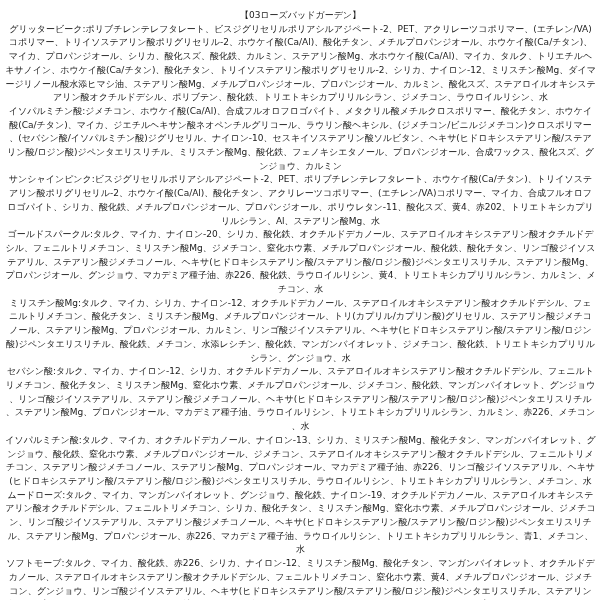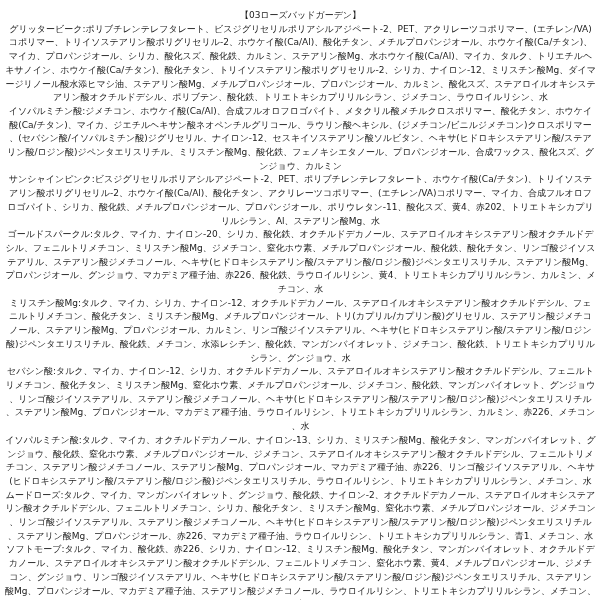--- a/index.html
+++ b/index.html
@@ -37,29 +37,29 @@
   }
 </style>
 </head>
 <body>
 
 <div class="doc">
   <p class="title">【03ローズバッドガーデン】</p>
 
   <p><span class="shade-name">グリッタービーク</span><span class="sep">:</span><span class="ingredients">ポリブチレンテレフタレート、ビスジグリセリルポリアシルアジペート-2、PET、アクリレーツコポリマー、(エチレン/VA)コポリマー、トリイソステアリン酸ポリグリセリル-2、ホウケイ酸(Ca/Al)、酸化チタン、メチルプロパンジオール、ホウケイ酸(Ca/チタン)、マイカ、プロパンジオール、シリカ、酸化スズ、酸化鉄、カルミン、ステアリン酸Mg、水ホウケイ酸(Ca/Al)、マイカ、タルク、トリエチルヘキサノイン、ホウケイ酸(Ca/チタン)、酸化チタン、トリイソステアリン酸ポリグリセリル-2、シリカ、ナイロン-12、ミリスチン酸Mg、ダイマージリノール酸水添ヒマシ油、ステアリン酸Mg、メチルプロパンジオール、プロパンジオール、カルミン、酸化スズ、ステアロイルオキシステアリン酸オクチルドデシル、ポリブテン、酸化鉄、トリエトキシカプリリルシラン、ジメチコン、ラウロイルリシン、水</span></p>
 
-  <p><span class="shade-name">イソパルミチン酸</span><span class="sep">:</span><span class="ingredients">ジメチコン、ホウケイ酸(Ca/Al)、合成フルオロフロゴパイト、メタクリル酸メチルクロスポリマー、酸化チタン、ホウケイ酸(Ca/チタン)、マイカ、ジエチルヘキサン酸ネオペンチルグリコール、ラウリン酸ヘキシル、(ジメチコン/ビニルジメチコン)クロスポリマー、(セバシン酸/イソパルミチン酸)ジグリセリル、ナイロン-12、セスキイソステアリン酸ソルビタン、ヘキサ(ヒドロキシステアリン酸/ステアリン酸/ロジン酸)ジペンタエリスリチル、ミリスチン酸Mg、酸化鉄、フェノキシエタノール、プロパンジオール、合成ワックス、酸化スズ、グンジョウ、カルミン</span></p>
+  <p><span class="shade-name">イソパルミチン酸</span><span class="sep">:</span><span class="ingredients">ジメチコン、ホウケイ酸(Ca/Al)、合成フルオロフロゴパイト、メタクリル酸メチルクロスポリマー、酸化チタン、ホウケイ酸(Ca/チタン)、マイカ、ジエチルヘキサン酸ネオペンチルグリコール、ラウリン酸ヘキシル、(ジメチコン/ビニルジメチコン)クロスポリマー、(セバシン酸/イソパルミチン酸)ジグリセリル、ナイロン-10、セスキイソステアリン酸ソルビタン、ヘキサ(ヒドロキシステアリン酸/ステアリン酸/ロジン酸)ジペンタエリスリチル、ミリスチン酸Mg、酸化鉄、フェノキシエタノール、プロパンジオール、合成ワックス、酸化スズ、グンジョウ、カルミン</span></p>
 
   <p><span class="shade-name">サンシャインピンク</span><span class="sep">:</span><span class="ingredients">ビスジグリセリルポリアシルアジペート-2、PET、ポリブチレンテレフタレート、ホウケイ酸(Ca/チタン)、トリイソステアリン酸ポリグリセリル-2、ホウケイ酸(Ca/Al)、酸化チタン、アクリレーツコポリマー、(エチレン/VA)コポリマー、マイカ、合成フルオロフロゴパイト、シリカ、酸化鉄、メチルプロパンジオール、プロパンジオール、ポリウレタン-11、酸化スズ、黄4、赤202、トリエトキシカプリリルシラン、Al、ステアリン酸Mg、水</span></p>
 
   <p><span class="shade-name">ゴールドスパークル</span><span class="sep">:</span><span class="ingredients">タルク、マイカ、ナイロン-20、シリカ、酸化鉄、オクチルドデカノール、ステアロイルオキシステアリン酸オクチルドデシル、フェニルトリメチコン、ミリスチン酸Mg、ジメチコン、窒化ホウ素、メチルプロパンジオール、酸化鉄、酸化チタン、リンゴ酸ジイソステアリル、ステアリン酸ジメチコノール、ヘキサ(ヒドロキシステアリン酸/ステアリン酸/ロジン酸)ジペンタエリスリチル、ステアリン酸Mg、プロパンジオール、グンジョウ、マカデミア種子油、赤226、酸化鉄、ラウロイルリシン、黄4、トリエトキシカプリリルシラン、カルミン、メチコン、水</span></p>
 
   <p><span class="shade-name">ミリスチン酸Mg</span><span class="sep">:</span><span class="ingredients">タルク、マイカ、シリカ、ナイロン-12、オクチルドデカノール、ステアロイルオキシステアリン酸オクチルドデシル、フェニルトリメチコン、酸化チタン、ミリスチン酸Mg、メチルプロパンジオール、トリ(カプリル/カプリン酸)グリセリル、ステアリン酸ジメチコノール、ステアリン酸Mg、プロパンジオール、カルミン、リンゴ酸ジイソステアリル、ヘキサ(ヒドロキシステアリン酸/ステアリン酸/ロジン酸)ジペンタエリスリチル、酸化鉄、メチコン、水添レシチン、酸化鉄、マンガンバイオレット、ジメチコン、酸化鉄、トリエトキシカプリリルシラン、グンジョウ、水</span></p>
 
   <p><span class="shade-name">セバシン酸</span><span class="sep">:</span><span class="ingredients">タルク、マイカ、ナイロン-12、シリカ、オクチルドデカノール、ステアロイルオキシステアリン酸オクチルドデシル、フェニルトリメチコン、酸化チタン、ミリスチン酸Mg、窒化ホウ素、メチルプロパンジオール、ジメチコン、酸化鉄、マンガンバイオレット、グンジョウ、リンゴ酸ジイソステアリル、ステアリン酸ジメチコノール、ヘキサ(ヒドロキシステアリン酸/ステアリン酸/ロジン酸)ジペンタエリスリチル、ステアリン酸Mg、プロパンジオール、マカデミア種子油、ラウロイルリシン、トリエトキシカプリリルシラン、カルミン、赤226、メチコン、水</span></p>
 
   <p><span class="shade-name">イソパルミチン酸</span><span class="sep">:</span><span class="ingredients">タルク、マイカ、オクチルドデカノール、ナイロン-13、シリカ、ミリスチン酸Mg、酸化チタン、マンガンバイオレット、グンジョウ、酸化鉄、窒化ホウ素、メチルプロパンジオール、ジメチコン、ステアロイルオキシステアリン酸オクチルドデシル、フェニルトリメチコン、ステアリン酸ジメチコノール、ステアリン酸Mg、プロパンジオール、マカデミア種子油、赤226、リンゴ酸ジイソステアリル、ヘキサ(ヒドロキシステアリン酸/ステアリン酸/ロジン酸)ジペンタエリスリチル、ラウロイルリシン、トリエトキシカプリリルシラン、メチコン、水</span></p>
 
-  <p><span class="shade-name">ムードローズ</span><span class="sep">:</span><span class="ingredients">タルク、マイカ、マンガンバイオレット、グンジョウ、酸化鉄、ナイロン-2、オクチルドデカノール、ステアロイルオキシステアリン酸オクチルドデシル、フェニルトリメチコン、シリカ、酸化チタン、ミリスチン酸Mg、窒化ホウ素、メチルプロパンジオール、ジメチコン、リンゴ酸ジイソステアリル、ステアリン酸ジメチコノール、ヘキサ(ヒドロキシステアリン酸/ステアリン酸/ロジン酸)ジペンタエリスリチル、ステアリン酸Mg、プロパンジオール、赤226、マカデミア種子油、ラウロイルリシン、トリエトキシカプリリルシラン、青1、メチコン、水</span></p>
+  <p><span class="shade-name">ムードローズ</span><span class="sep">:</span><span class="ingredients">タルク、マイカ、マンガンバイオレット、グンジョウ、酸化鉄、ナイロン-19、オクチルドデカノール、ステアロイルオキシステアリン酸オクチルドデシル、フェニルトリメチコン、シリカ、酸化チタン、ミリスチン酸Mg、窒化ホウ素、メチルプロパンジオール、ジメチコン、リンゴ酸ジイソステアリル、ステアリン酸ジメチコノール、ヘキサ(ヒドロキシステアリン酸/ステアリン酸/ロジン酸)ジペンタエリスリチル、ステアリン酸Mg、プロパンジオール、赤226、マカデミア種子油、ラウロイルリシン、トリエトキシカプリリルシラン、青1、メチコン、水</span></p>
 
   <p><span class="shade-name">ソフトモーブ</span><span class="sep">:</span><span class="ingredients">タルク、マイカ、酸化鉄、赤226、シリカ、ナイロン-12、ミリスチン酸Mg、酸化チタン、マンガンバイオレット、オクチルドデカノール、ステアロイルオキシステアリン酸オクチルドデシル、フェニルトリメチコン、窒化ホウ素、黄4、メチルプロパンジオール、ジメチコン、グンジョウ、リンゴ酸ジイソステアリル、ヘキサ(ヒドロキシステアリン酸/ステアリン酸/ロジン酸)ジペンタエリスリチル、ステアリン酸Mg、プロパンジオール、マカデミア種子油、ステアリン酸ジメチコノール、ラウロイルリシン、トリエトキシカプリリルシラン、メチコン、水</span></p>
 
 </div>
 
 </body></html>

